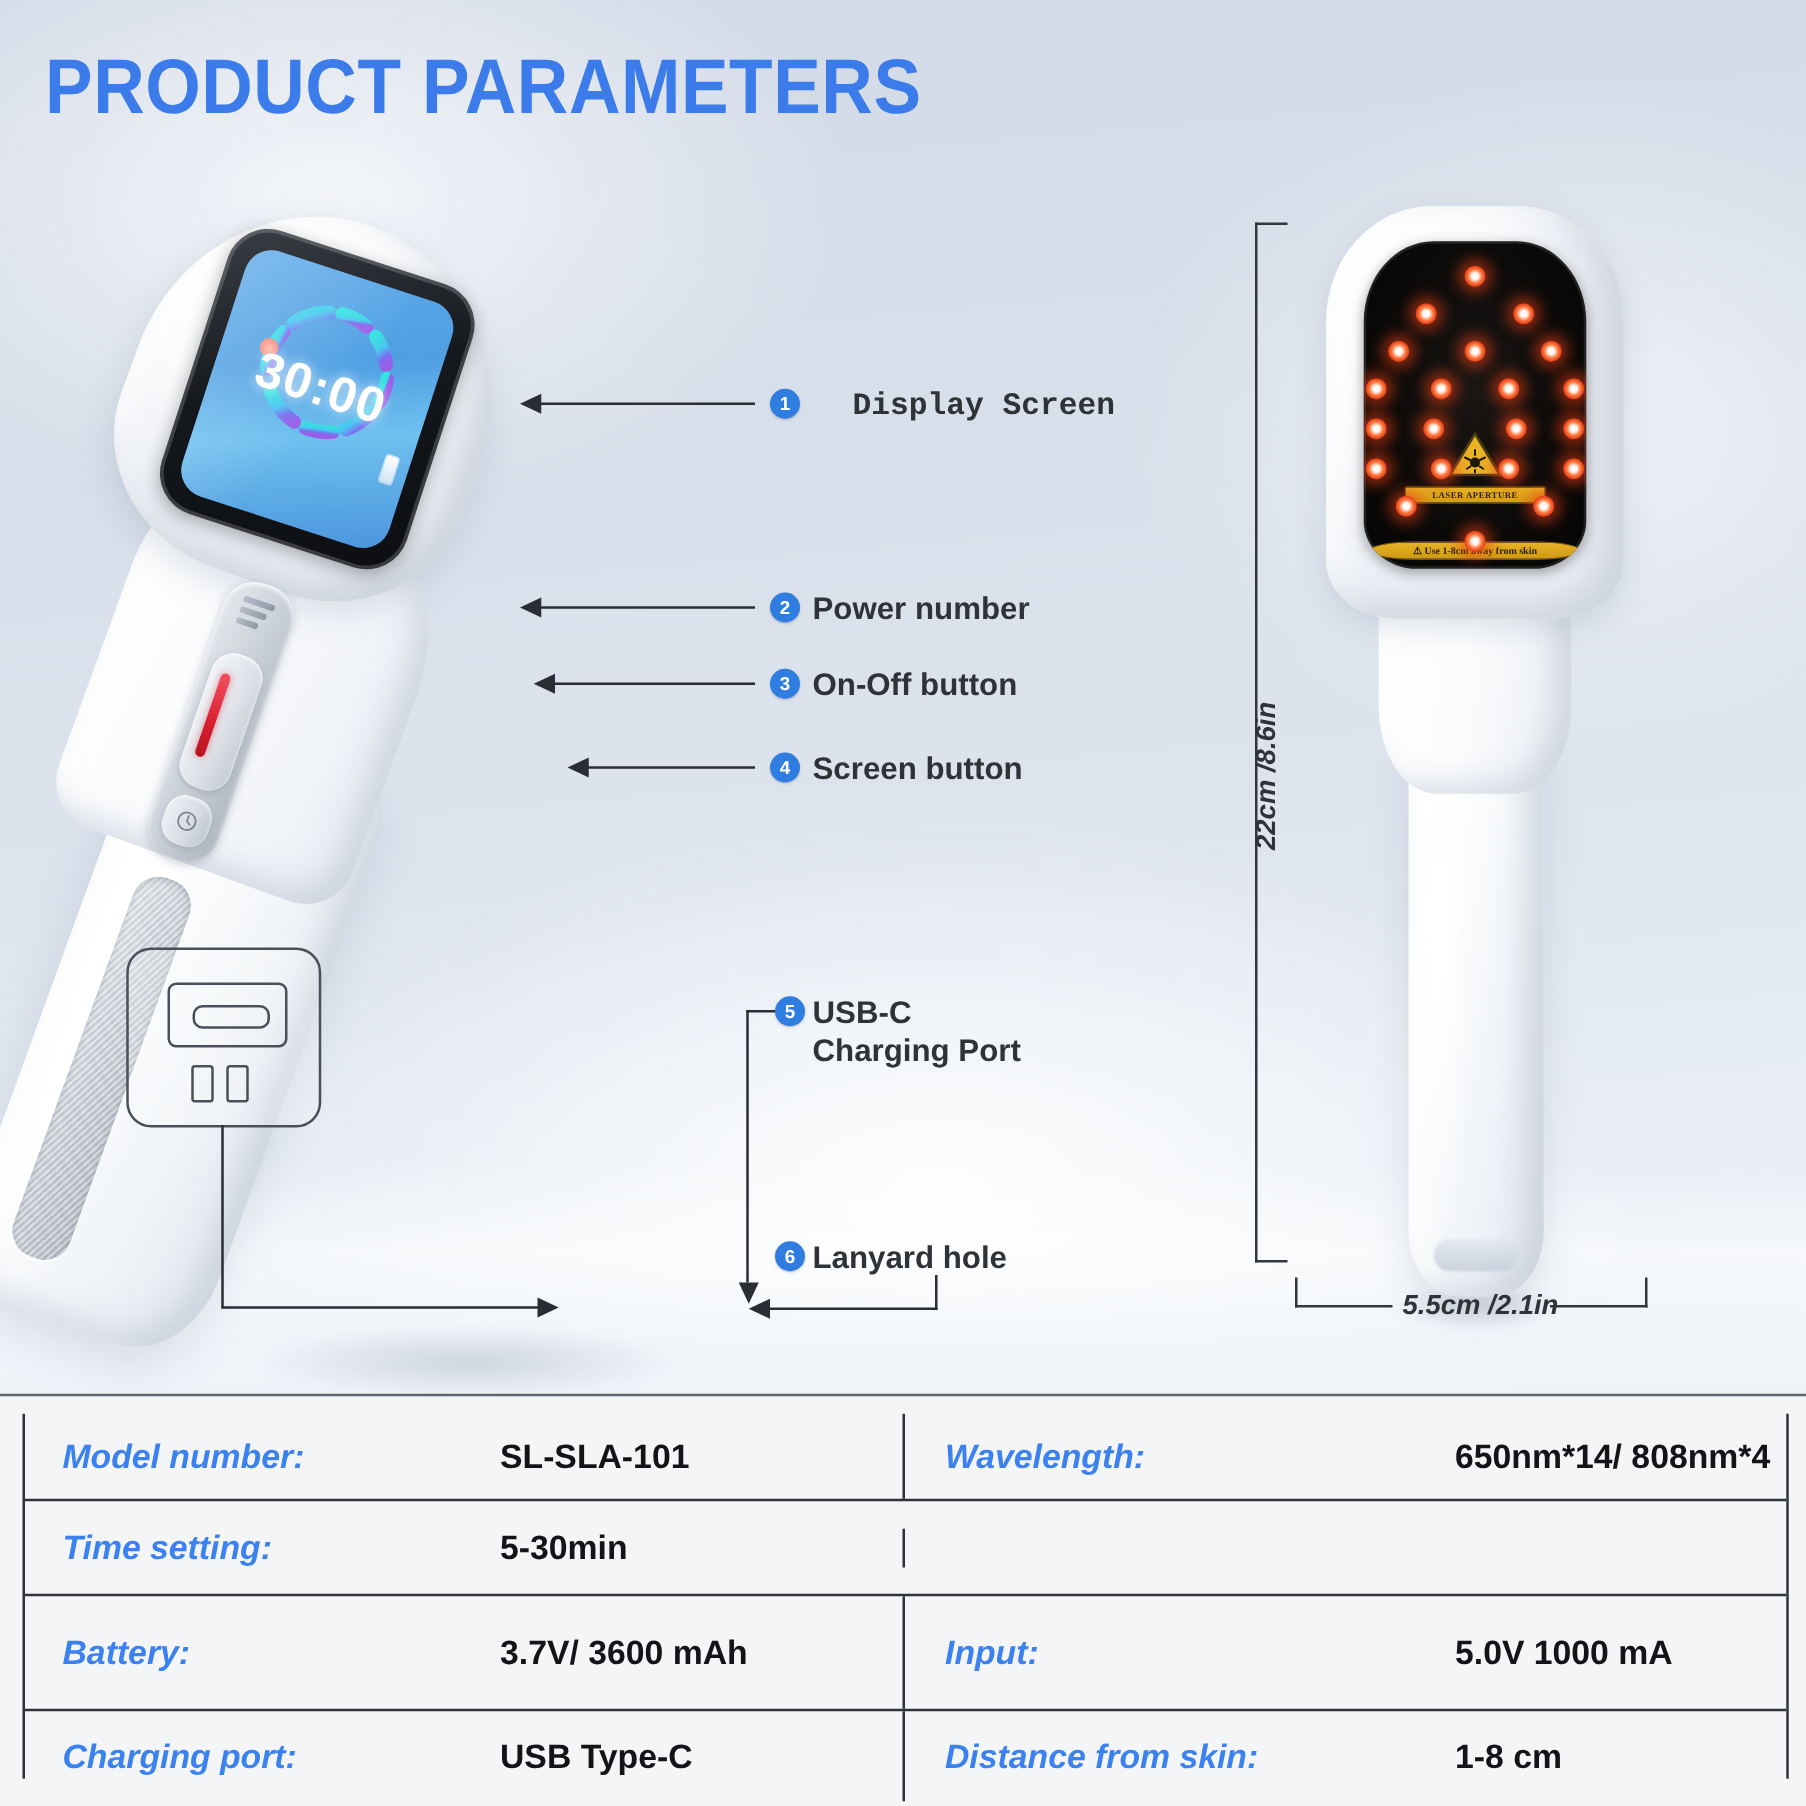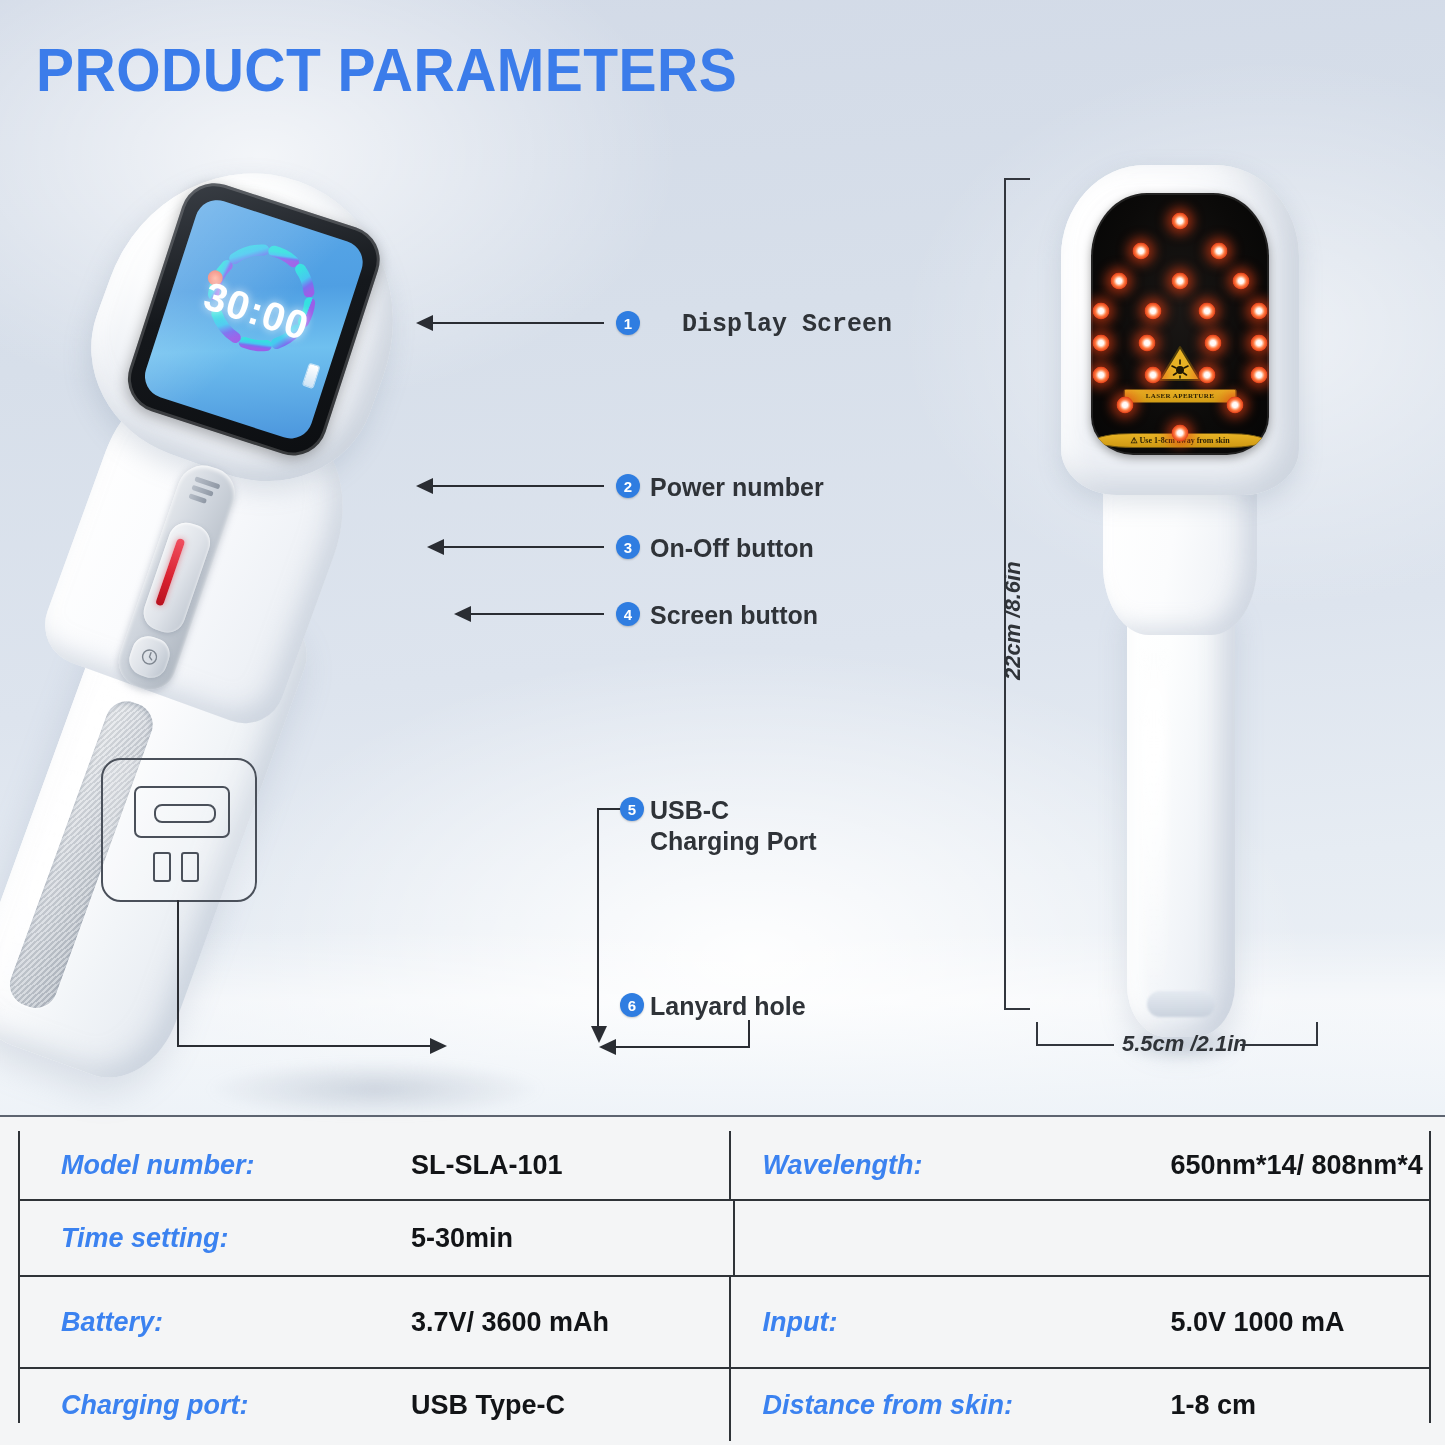--- a/index.html
+++ b/index.html
@@ -282,24 +282,24 @@
   .dim-text-h{
     position:absolute;font-size:22px;font-weight:bold;font-style:italic;color:#2f3338;
     white-space:nowrap;
   }
 
   
   #spec-table{
     position:absolute;left:18px;top:1131px;width:1409px;height:292px;
     border-left:2px solid #2f3338;border-right:2px solid #2f3338;
   }
-  .srow{display:flex;width:100%;box-sizing:border-box;border-bottom:2px solid #2f3338;padding-left:11px;}
+  .srow{display:flex;width:100%;box-sizing:border-box;border-bottom:2px solid #2f3338;}
   .srow:last-child{border-bottom:none;}
   .srow.r0{height:70px;}
-  .srow.r1{height:76px;}
+  .srow.r1{height:76px;align-items:center;}
   .srow.r2{height:92px;}
   .srow.r3{height:72px;}
   .shalf{display:flex;align-items:center;box-sizing:border-box;}
   .shalf.left{width:704px;border-right:2px solid #2f3338;}
   .shalf.right{width:703px;}
   .skey{
     font-size:27px;font-weight:bold;font-style:italic;color:#3b82f0;
     white-space:nowrap;
   }
   .sval{

